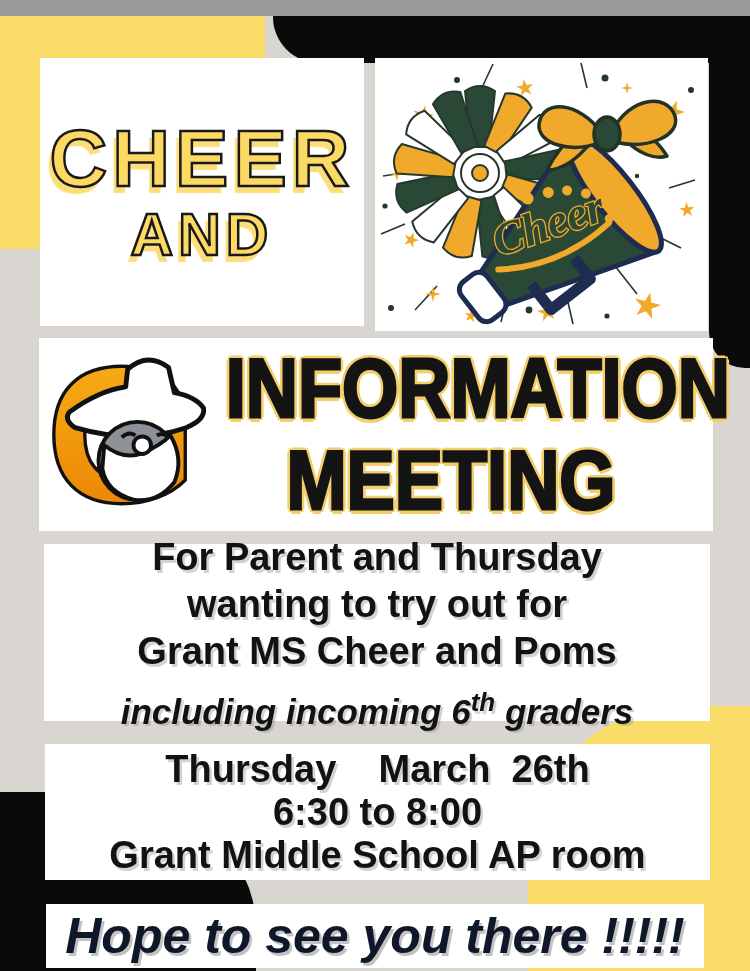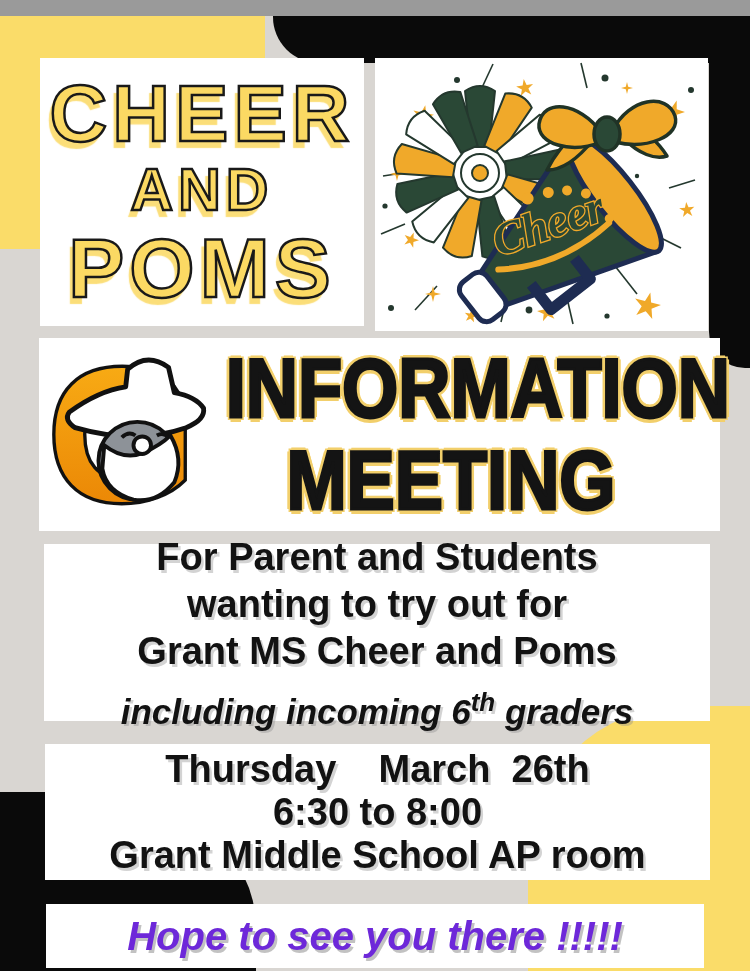--- a/index.html
+++ b/index.html
@@ -9,21 +9,21 @@
   .blob{position:absolute;}
   .blob-yellow-tl{left:0;top:0;width:265px;height:233px;background:#FADC69;border-bottom-right-radius:210px 165px;}
   .blob-black-top{left:273px;top:0;width:477px;height:47px;background:#0a0a0a;border-bottom-left-radius:46px;}
   .blob-black-right{left:709px;top:0;width:41px;height:352px;background:#0a0a0a;border-bottom-left-radius:36px;}
   .blob-black-bl{left:0;top:776px;width:256px;height:195px;background:#0a0a0a;border-top-right-radius:165px 135px;}
   .blob-yellow-br{left:528px;top:690px;width:222px;height:281px;background:#FADC69;border-top-left-radius:155px;}
   
   .panel{position:absolute;background:#ffffff;z-index:2;}
   .box-title{left:40px;top:42px;width:324px;height:268px;display:flex;flex-direction:column;align-items:center;justify-content:center;}
   .box-art{left:375px;top:42px;width:333px;height:273px;}
-  .box-info{left:39px;top:322px;width:674px;height:193px;padding-left:7px;}
+  .box-info{left:39px;top:322px;width:674px;height:193px;}
   .box-details{left:44px;top:528px;width:666px;height:177px;display:flex;flex-direction:column;align-items:center;justify-content:center;}
   .box-schedule{left:45px;top:728px;width:665px;height:136px;display:flex;flex-direction:column;align-items:center;justify-content:center;}
   .box-footer{left:46px;top:888px;width:658px;height:64px;display:flex;align-items:center;justify-content:center;}
   
   .yel-line{color:#FBD963;font-weight:bold;letter-spacing:5px;
     -webkit-text-stroke:2.5px #191919;
     text-shadow:-4px 7px 1px rgba(250,216,97,.85);}
   .yel-1{font-size:80px;line-height:86px;}
   .yel-2{font-size:59px;line-height:66px;}
   .yel-3{font-size:84px;line-height:90px;}
@@ -35,38 +35,37 @@
     text-shadow:4.5px 0 0 #F2CF6B,-4.5px 0 0 #F2CF6B,0 4.5px 0 #F2CF6B,0 -4.5px 0 #F2CF6B,
       3.2px 3.2px 0 #F2CF6B,-3.2px 3.2px 0 #F2CF6B,3.2px -3.2px 0 #F2CF6B,-3.2px -3.2px 0 #F2CF6B;}
   .logo-wrap{position:absolute;left:8px;top:6px;width:172px;height:180px;}
   
   .bold-line{color:#121212;font-weight:bold;font-size:38px;line-height:47px;text-align:center;white-space:pre;
     text-shadow:2.5px 2.5px 0 rgba(140,140,140,.38);}
   .sched-line{line-height:43px;}
   .note-line{color:#121212;font-weight:bold;font-style:italic;font-size:35px;line-height:40px;margin-top:7px;
     text-shadow:2.5px 2.5px 0 rgba(140,140,140,.38);}
   .note-line sup{font-size:26px;}
-  .footer-line{color:#6d28d9;font-weight:bold;font-style:italic;font-size:40px;
+  .footer-line{color:#0f172a;font-weight:bold;font-style:italic;font-size:50px;
     text-shadow:2.5px 2.5px 0 rgba(120,120,120,.45);}
 </style>
 </head>
 <body>
 
 <div class="poster">
 
   <div class="blob blob-yellow-tl"></div>
   <div class="blob blob-black-top"></div>
   <div class="blob blob-black-right"></div>
   <div class="blob blob-black-bl"></div>
   <div class="blob blob-yellow-br"></div>
 
   <div class="panel box-title">
     <div class="yel-line yel-1">CHEER</div>
     <div class="yel-line yel-2">AND</div>
-    <div class="yel-line yel-3">POMS</div>
   </div>
 
   <div class="panel box-art">
     <svg width="333" height="273" viewBox="0 0 333 273">
       <defs>
         <path id="star5" d="M0,-1 L0.2245,-0.309 0.9511,-0.309 0.3633,0.118 0.5878,0.809 0,0.382 -0.5878,0.809 -0.3633,0.118 -0.9511,-0.309 -0.2245,-0.309 Z"></path>
         <path id="spark4" d="M0,-1 L0.2,-0.2 1,0 0.2,0.2 0,1 -0.2,0.2 -1,0 -0.2,-0.2 Z"></path>
       </defs>
 
       <g stroke="#24382e" stroke-width="1.6">
@@ -179,21 +178,21 @@
         </g>
       </svg>
     </div>
     <div class="info-text">
       <div class="info-line">INFORMATION</div>
       <div class="info-line">MEETING</div>
     </div>
   </div>
 
   <div class="panel box-details">
-    <div class="bold-line">For Parent and Students</div>
+    <div class="bold-line">For Parent and Thursday</div>
     <div class="bold-line">wanting to try out for</div>
     <div class="bold-line">Grant MS Cheer and Poms</div>
     <div class="note-line"><span>including incoming 6</span><sup>th</sup><span> graders</span></div>
   </div>
 
   <div class="panel box-schedule">
     <div class="bold-line sched-line">Thursday    March  26th</div>
     <div class="bold-line sched-line">6:30 to 8:00</div>
     <div class="bold-line sched-line">Grant Middle School AP room</div>
   </div>

